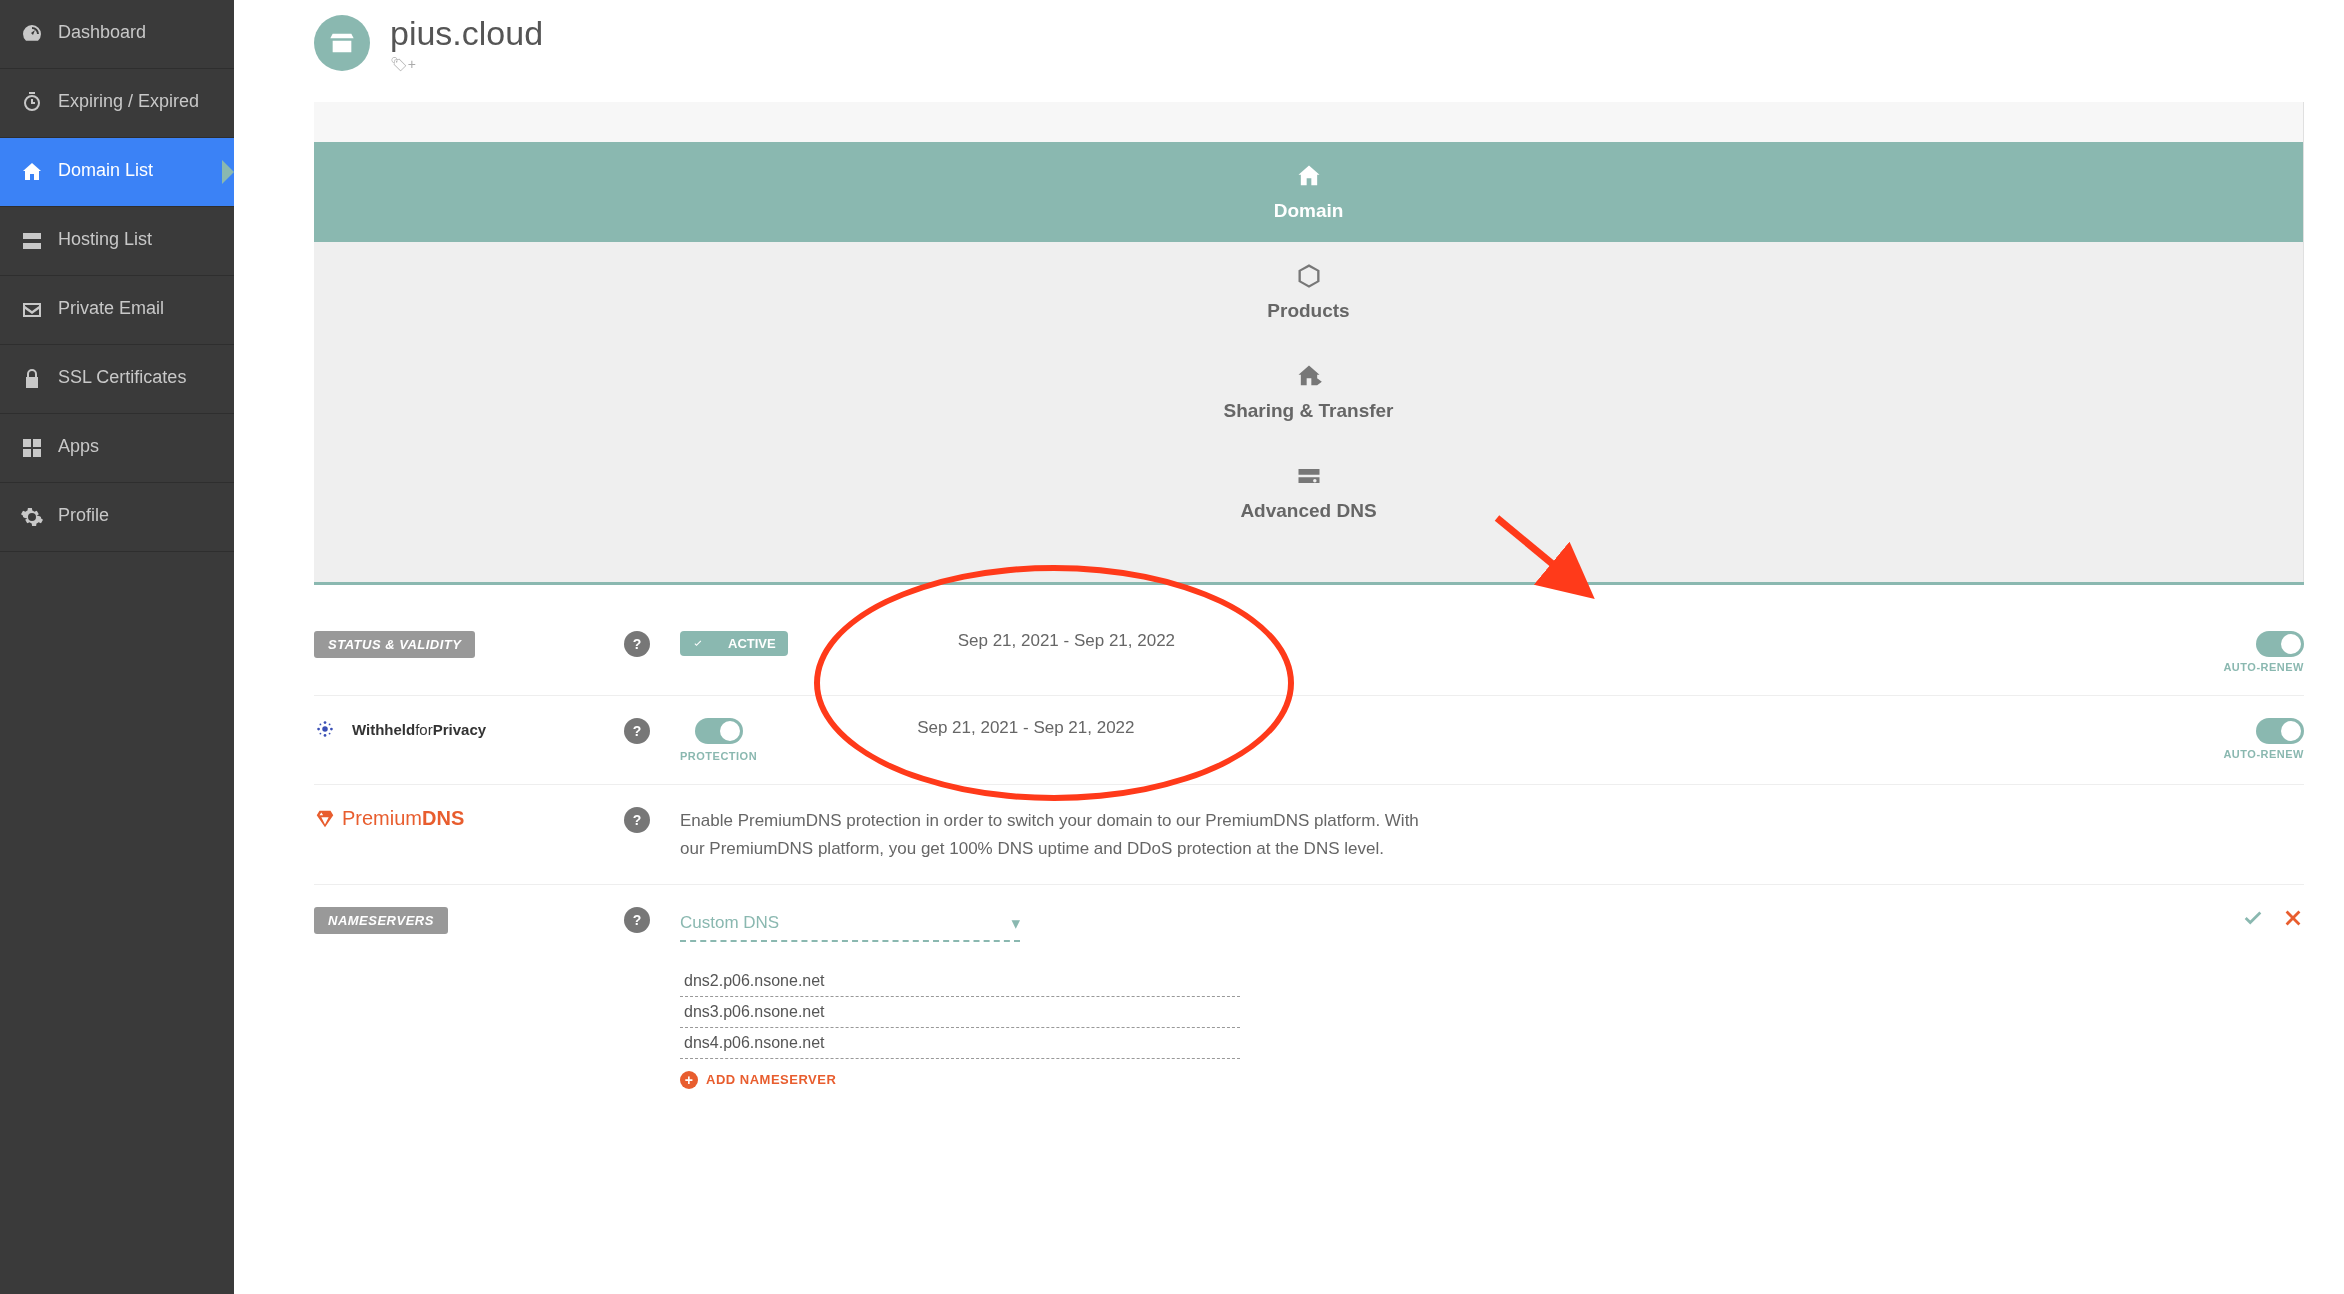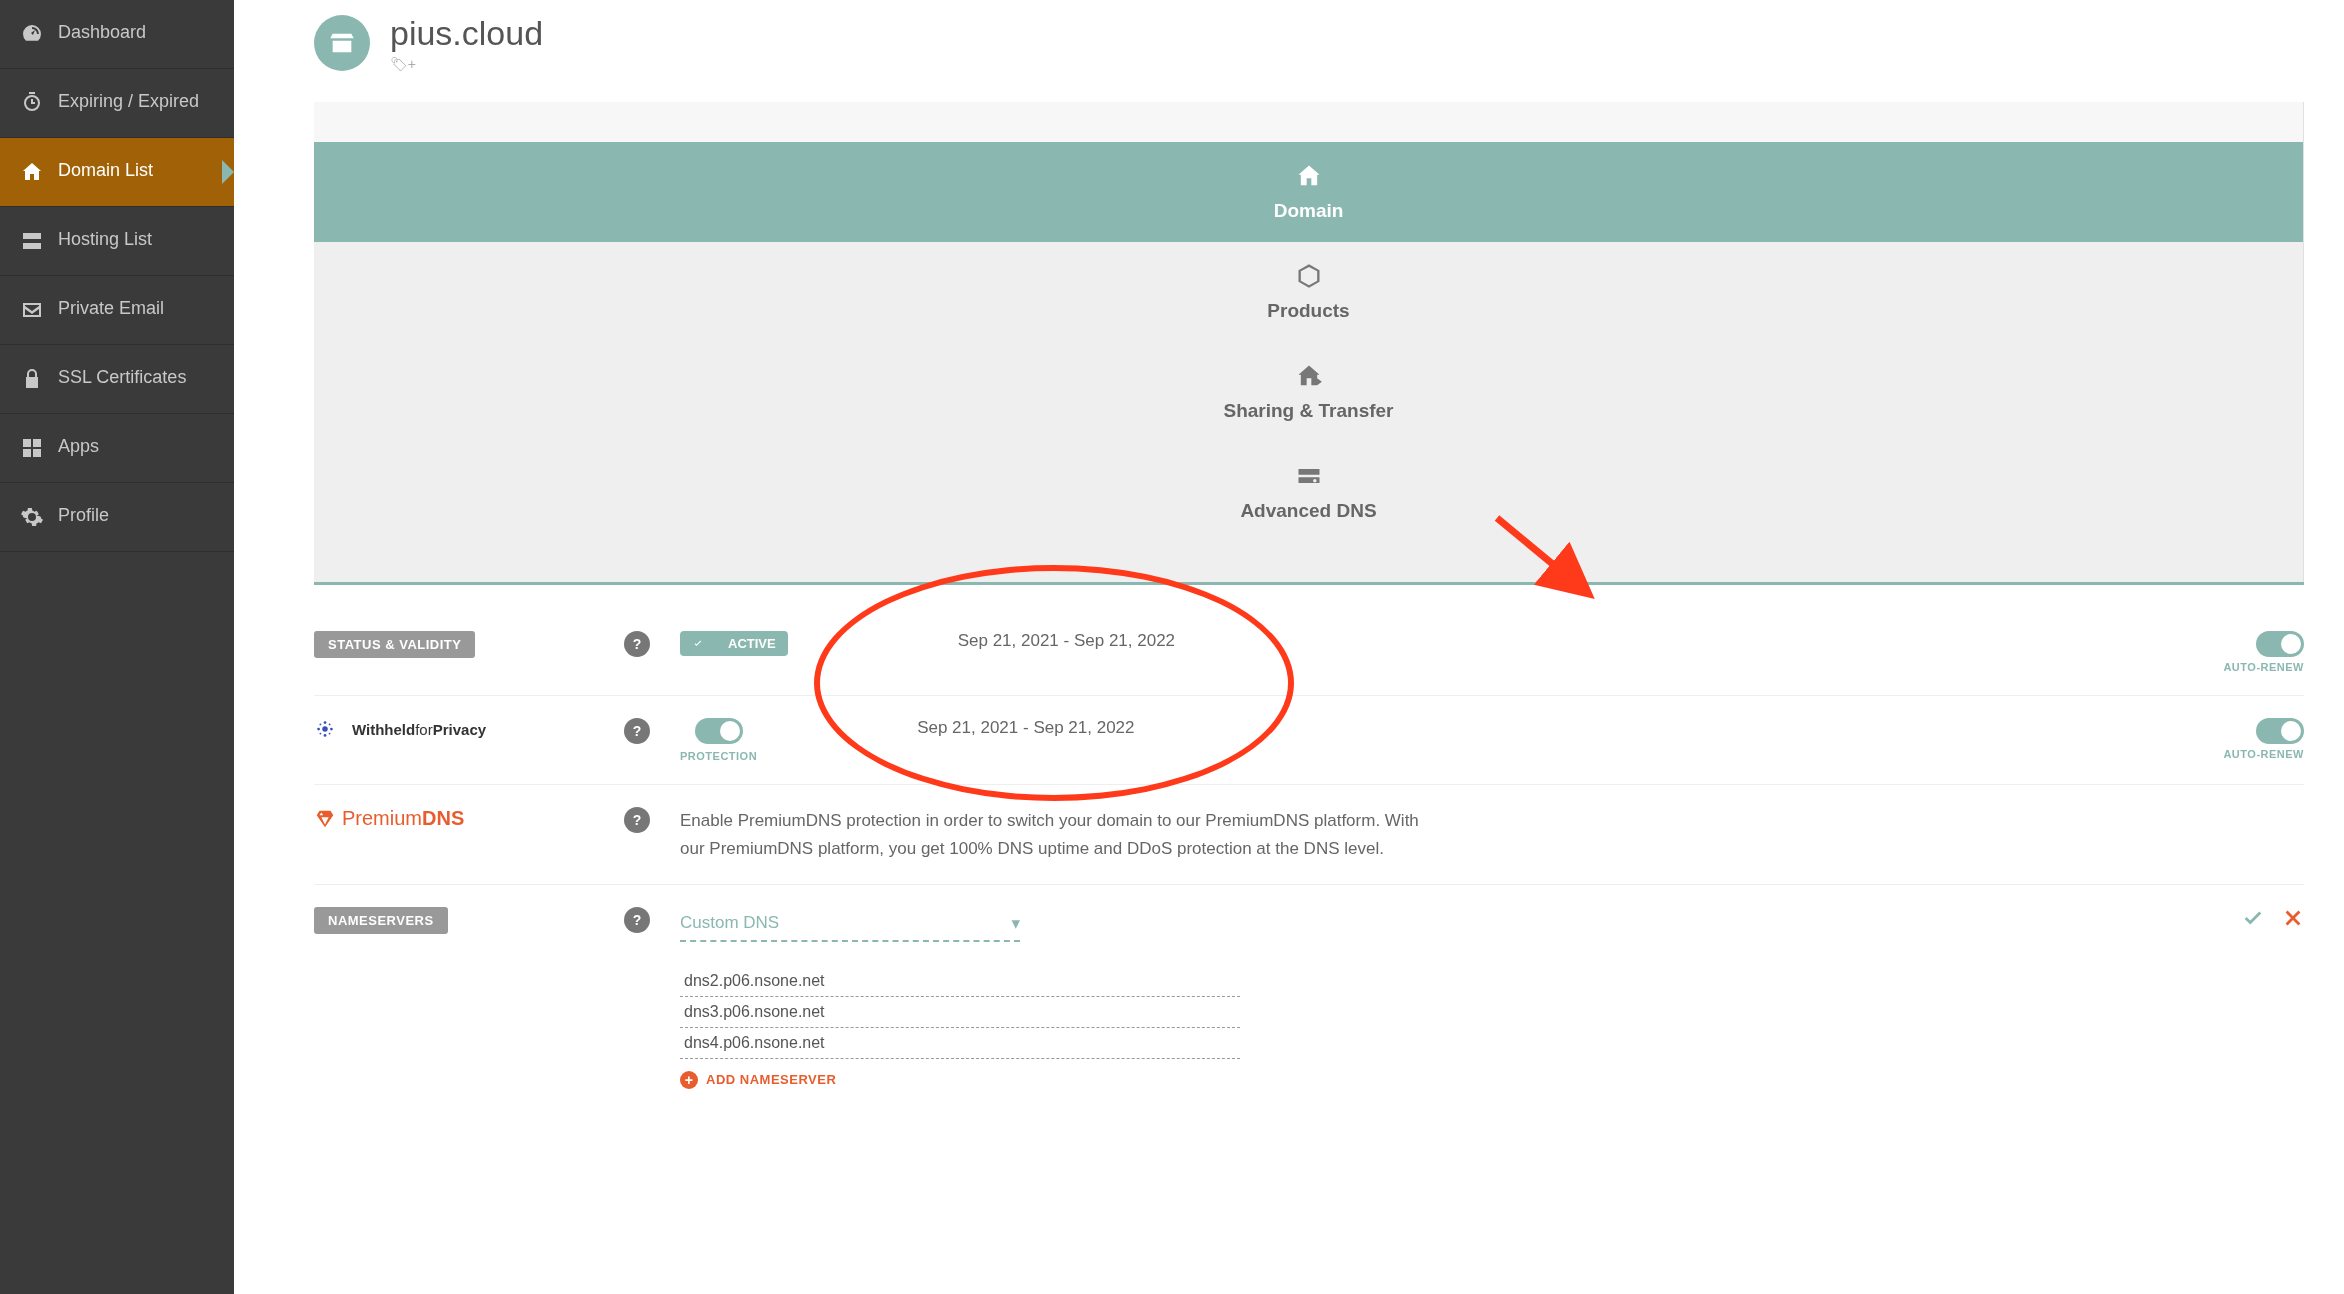--- a/index.html
+++ b/index.html
@@ -2,21 +2,21 @@
 <html><head>
 <meta charset="utf-8">
 <style>
 * { margin: 0; padding: 0; box-sizing: border-box; }
 body { font-family: -apple-system, BlinkMacSystemFont, "Segoe UI", Arial, sans-serif; background: #fff; color: #555; }
 .layout { display: flex; min-height: 100vh; }
 
 
 .sidebar { width: 234px; background: #3a3a3a; display: flex; flex-direction: column; }
 .sidebar-item { display: flex; align-items: flex-start; padding: 22px 20px; color: #c8c8c8; font-size: 18px; font-weight: 400; cursor: pointer; border-bottom: 1px solid #2e2e2e; gap: 14px; }
-.sidebar-item.active { background: #a16207; color: #fff; position: relative; }
+.sidebar-item.active { background: #3b82f6; color: #fff; position: relative; }
 .sidebar-item.active::after { content: ""; position: absolute; right: -12px; top: 50%; transform: translateY(-50%); border: 12px solid transparent; border-left-color: #8ab8b0; }
 .sidebar-icon { width: 24px; height: 24px; display: inline-flex; align-items: center; justify-content: center; flex-shrink: 0; }
 .sidebar-icon svg { width: 24px; height: 24px; fill: currentColor; }
 
 
 .main { flex: 1; background: #fff; padding: 15px 40px 40px 80px; position: relative; }
 
 
 .domain-header { display: flex; align-items: flex-start; gap: 20px; margin-bottom: 30px; }
 .domain-avatar { width: 56px; height: 56px; border-radius: 50%; background: #8ab8b0; display: flex; align-items: center; justify-content: center; }
@@ -32,21 +32,21 @@
 .tab.active::after { content: ""; position: absolute; bottom: -14px; left: 50%; transform: translateX(-50%); border: 10px solid transparent; border-top-color: #8ab8b0; }
 .tab-icon { width: 28px; height: 28px; }
 .tab-icon svg { width: 28px; height: 28px; fill: #777; }
 .tab.active .tab-icon svg { fill: #fff; }
 .tab-label { font-size: 19px; font-weight: 600; color: #666; }
 .tab.active .tab-label { color: #fff; }
 
 
 .row { display: flex; align-items: flex-start; padding: 22px 0; border-bottom: 1px solid #eee; gap: 30px; }
 .row-label { width: 280px; flex-shrink: 0; }
-.badge-label { display: inline-block; background: #999; color: #fff; font-size: 13px; font-weight: 600; padding: 6px 14px; border-radius: 3px; letter-spacing: 0.5px; }
+.badge-label { display: inline-block; background: #999; color: #fff; font-size: 13px; font-weight: 600; padding: 6px 14px; border-radius: 3px; letter-spacing: 0.5px; font-style: italic; }
 .help-icon { width: 26px; height: 26px; border-radius: 50%; background: #777; color: #fff; display: flex; align-items: center; justify-content: center; font-size: 14px; font-weight: 700; flex-shrink: 0; cursor: pointer; }
 .row-content { flex: 1; display: flex; align-items: flex-start; gap: 30px; }
 .row-right { margin-left: auto; display: flex; flex-direction: column; align-items: flex-end; gap: 4px; }
 
 .active-badge { display: inline-flex; align-items: center; gap: 24px; background: #8ab8b0; color: #fff; font-size: 13px; font-weight: 600; padding: 5px 12px; border-radius: 4px; }
 .date-range { font-size: 17px; color: #666; }
 
 .toggle { width: 48px; height: 26px; border-radius: 13px; background: #8ab8b0; position: relative; cursor: pointer; }
 .toggle::after { content: ""; position: absolute; right: 3px; top: 3px; width: 20px; height: 20px; border-radius: 50%; background: #fff; }
 .toggle-label { font-size: 11px; font-weight: 700; color: #8ab8b0; letter-spacing: 0.5px; }

